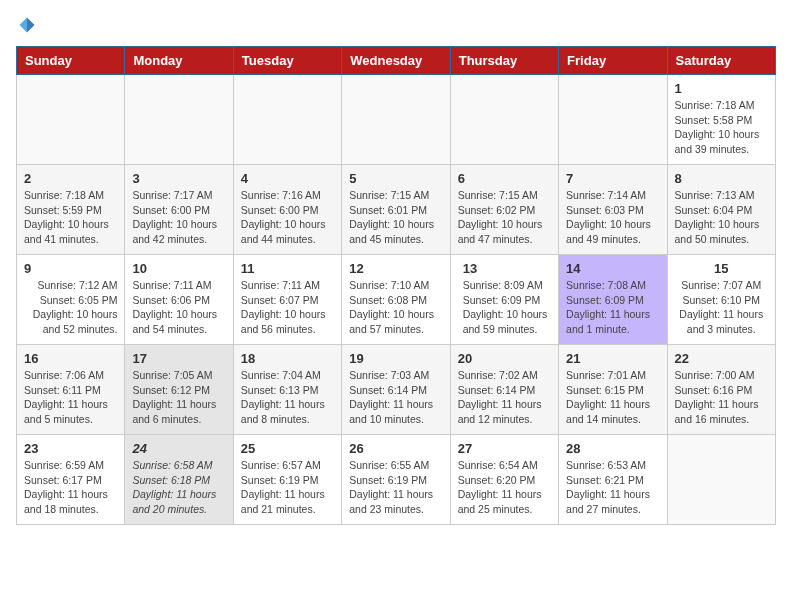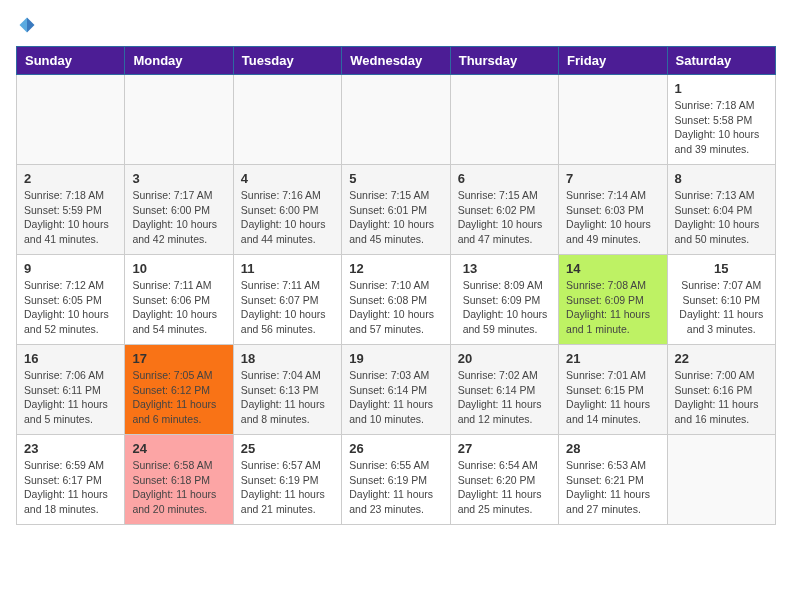--- a/index.html
+++ b/index.html
@@ -93,21 +93,21 @@
     .empty-cell {
       background: #f9f9f9;
     }
     tr:nth-child(even) td {
       background-color: #f5f5f5;
     }
     tr:nth-child(odd) td {
       background-color: #ffffff;
     }
     .calendar thead tr th {
-      background-color: #4c1d95;
+      background-color: #b91c1c;
     }
   </style>
 </head>
 <body>
 
 <div class="header">
   <div class="logo">
     <div class="logo-row">
       <span class="logo-text-general"></span>
       <svg class="logo-icon" viewBox="0 0 24 24">
@@ -190,21 +190,21 @@
         <td style="background-color: rgb(245, 245, 245);">
           <span class="day-number">8</span>
           <div class="day-info" style="white-space: pre-line;">Sunrise: 7:13 AM
 Sunset: 6:04 PM
 Daylight: 10 hours and 50 minutes.</div>
         </td>
       </tr>
       <tr>
         <td style="background-color: rgb(255, 255, 255);">
           <span class="day-number">9</span>
-          <div class="day-info" style="white-space: pre-line;">Sunrise: 7:12 AM
+          <div class="day-info" style="white-space: pre-line; text-align: right;">Sunrise: 7:12 AM
 Sunset: 6:05 PM
 Daylight: 10 hours and 52 minutes.</div>
         </td>
         <td style="background-color: rgb(255, 255, 255);">
           <span class="day-number">10</span>
           <div class="day-info" style="white-space: pre-line;">Sunrise: 7:11 AM
 Sunset: 6:06 PM
 Daylight: 10 hours and 54 minutes.</div>
         </td>
         <td style="background-color: rgb(255, 255, 255);">
@@ -218,41 +218,41 @@
           <div class="day-info" style="white-space: pre-line;">Sunrise: 7:10 AM
 Sunset: 6:08 PM
 Daylight: 10 hours and 57 minutes.</div>
         </td>
         <td style="background-color: rgb(255, 255, 255); padding-left: 12px;">
           <span class="day-number">13</span>
           <div class="day-info" style="white-space: pre-line;">Sunrise: 8:09 AM
 Sunset: 6:09 PM
 Daylight: 10 hours and 59 minutes.</div>
         </td>
-        <td style="background-color: #bef264;">
+        <td style="background-color: #c4b5fd;">
           <span class="day-number">14</span>
           <div class="day-info" style="white-space: pre-line;">Sunrise: 7:08 AM
 Sunset: 6:09 PM
 Daylight: 11 hours and 1 minute.</div>
         </td>
         <td style="background-color: rgb(255, 255, 255); text-align: center;">
           <span class="day-number">15</span>
           <div class="day-info" style="white-space: pre-line;">Sunrise: 7:07 AM
 Sunset: 6:10 PM
 Daylight: 11 hours and 3 minutes.</div>
         </td>
       </tr>
       <tr>
         <td style="background-color: rgb(245, 245, 245);">
           <span class="day-number">16</span>
           <div class="day-info" style="white-space: pre-line;">Sunrise: 7:06 AM
 Sunset: 6:11 PM
 Daylight: 11 hours and 5 minutes.</div>
         </td>
-        <td style="background-color: #f97316;">
+        <td style="background-color: #e5e5e5;">
           <span class="day-number">17</span>
           <div class="day-info" style="white-space: pre-line;">Sunrise: 7:05 AM
 Sunset: 6:12 PM
 Daylight: 11 hours and 6 minutes.</div>
         </td>
         <td style="background-color: rgb(245, 245, 245);">
           <span class="day-number">18</span>
           <div class="day-info" style="white-space: pre-line;">Sunrise: 7:04 AM
 Sunset: 6:13 PM
 Daylight: 11 hours and 8 minutes.</div>
@@ -282,21 +282,21 @@
 Daylight: 11 hours and 16 minutes.</div>
         </td>
       </tr>
       <tr>
         <td style="background-color: rgb(255, 255, 255);">
           <span class="day-number">23</span>
           <div class="day-info" style="white-space: pre-line;">Sunrise: 6:59 AM
 Sunset: 6:17 PM
 Daylight: 11 hours and 18 minutes.</div>
         </td>
-        <td style="background-color: #fca5a5;">
+        <td style="background-color: #e5e5e5; font-style: italic;">
           <span class="day-number">24</span>
           <div class="day-info" style="white-space: pre-line;">Sunrise: 6:58 AM
 Sunset: 6:18 PM
 Daylight: 11 hours and 20 minutes.</div>
         </td>
         <td style="background-color: rgb(255, 255, 255);">
           <span class="day-number">25</span>
           <div class="day-info" style="white-space: pre-line;">Sunrise: 6:57 AM
 Sunset: 6:19 PM
 Daylight: 11 hours and 21 minutes.</div>

